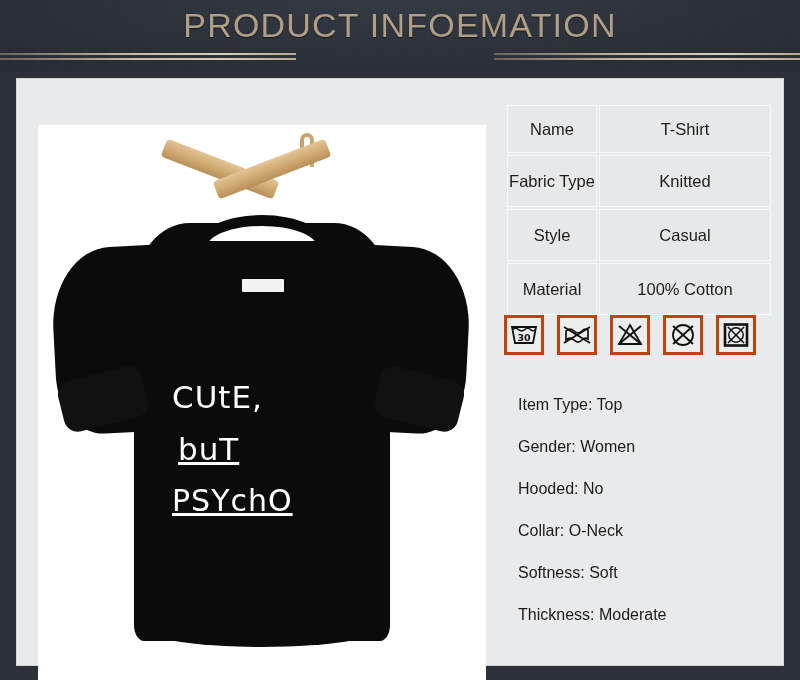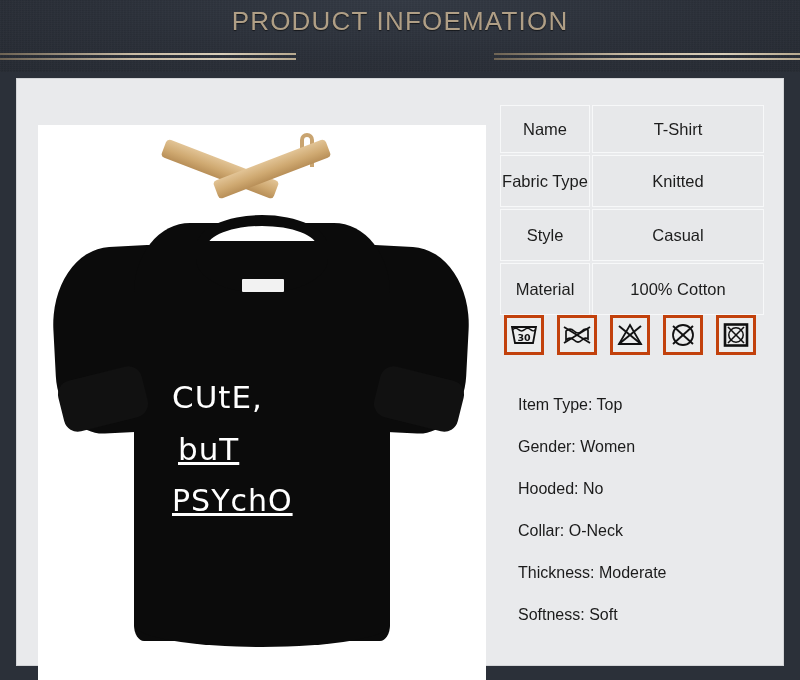--- a/index.html
+++ b/index.html
@@ -39,21 +39,21 @@
       repeating-linear-gradient(0deg, rgba(255,255,255,.012) 0 1px, rgba(0,0,0,.018) 1px 2px),
       repeating-linear-gradient(90deg, rgba(255,255,255,.010) 0 1px, rgba(0,0,0,.014) 1px 3px);
     pointer-events: none;
   }
   .banner-title {
     position: absolute;
     left: 0;
     top: 6px;
     width: 800px;
     text-align: center;
-    font-size: 26px;
+    font-size: 34px;
     letter-spacing: 1.2px;
     color: #b09f86;
     font-family: "Liberation Sans", sans-serif;
     font-weight: 400;
     text-shadow: 0 1px 1px rgba(0,0,0,.55);
   }
 
   .rule {
     position: absolute;
     height: 7px;
@@ -237,21 +237,21 @@
     position: absolute;
     left: 480px;
     top: 12px;
     width: 268px;
     height: 562px;
     background: #e9eaec;
   }
 
   table.spec-table {
     position: absolute;
-    left: 2px;
+    left: 9px;
     top: 13px;
     width: 264px;
     border-collapse: separate;
     border-spacing: 2px;
     table-layout: fixed;
   }
   table.spec-table td {
     background: #e7e8ea;
     color: #1d1d1d;
     font-size: 16.5px;
@@ -410,19 +410,19 @@
           </svg>
         </div>
 
       </div>
 
       <div class="attr-list">
         <div>Item Type: Top</div>
         <div>Gender: Women</div>
         <div>Hooded: No</div>
         <div>Collar: O-Neck</div>
+        <div>Softness: Soft</div>
         <div>Thickness: Moderate</div>
-        <div>Softness: Soft</div>
       </div>
 
     </div>
   </div>
 </div>
 
 </body></html>

